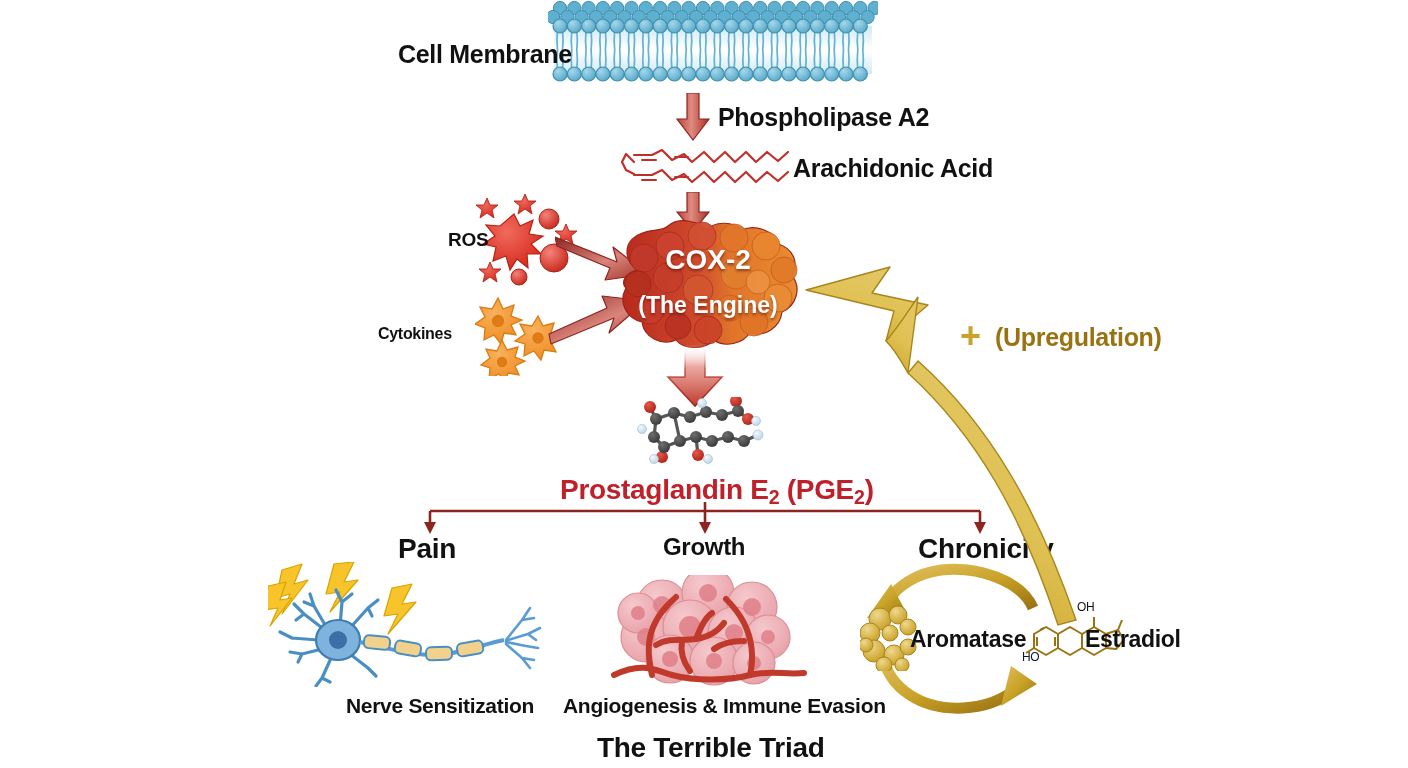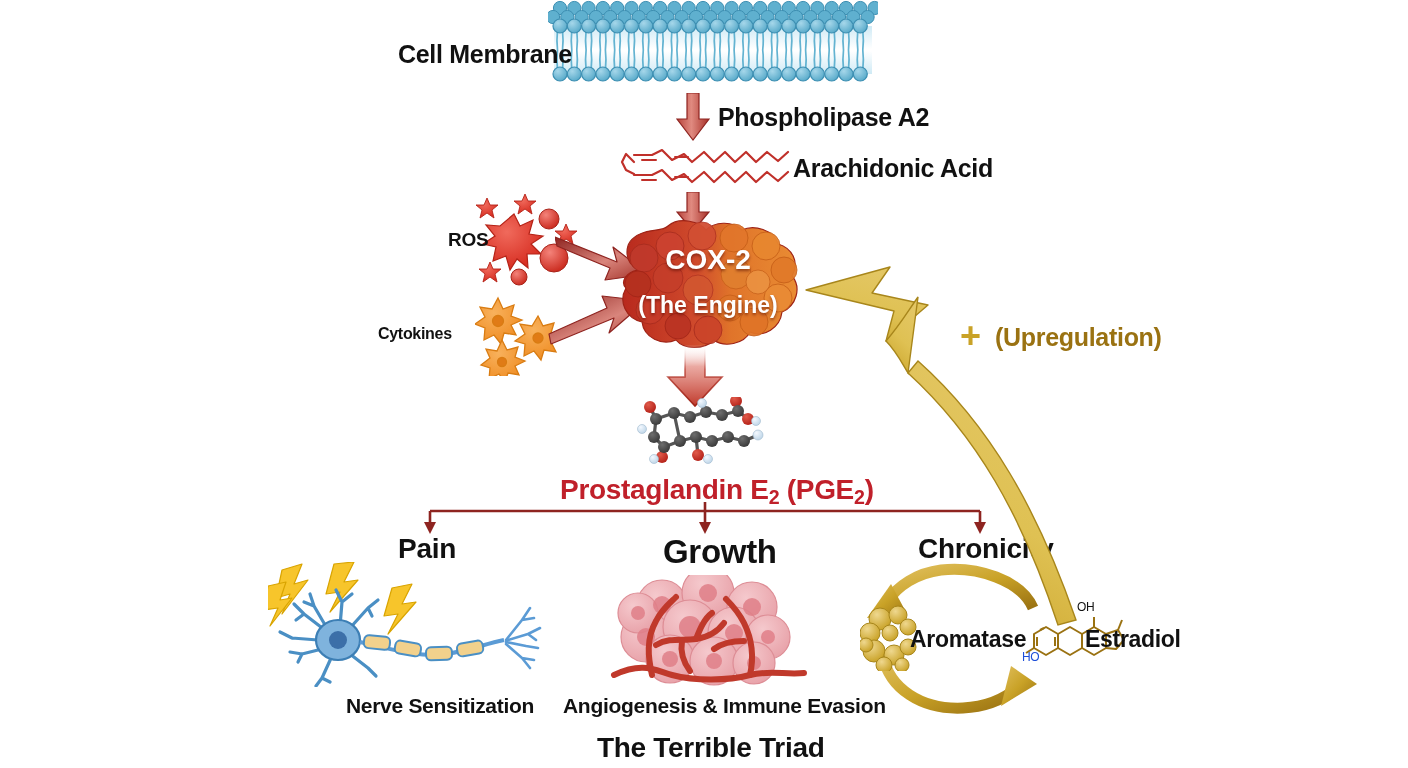--- a/index.html
+++ b/index.html
@@ -17,29 +17,29 @@
   }
   .lbl-cellmem{left:398px;top:40px;font-size:25px;}
   .lbl-pla2{left:718px;top:103px;font-size:25px;}
   .lbl-aa{left:793px;top:154px;font-size:25px;}
   .lbl-ros{left:448px;top:229px;font-size:19px;}
   .lbl-cyto{left:378px;top:325px;font-size:16px;}
   .lbl-upreg{left:995px;top:323px;font-size:25px;color:#9a7212;}
   .plus-sign{left:960px;top:318px;font-size:36px;color:#c9a227;font-weight:bold;line-height:1;}
   .lbl-pge2{left:560px;top:474px;font-size:28px;color:#c0202a;}
   .lbl-pain{left:398px;top:533px;font-size:28px;}
-  .lbl-growth{left:663px;top:533px;font-size:33px;}
+  .lbl-growth{left:663px;top:533px;font-size:24px;}
   .lbl-chron{left:918px;top:533px;font-size:28px;}
   .lbl-nerve{left:346px;top:694px;font-size:21px;}
   .lbl-angio{left:563px;top:694px;font-size:21px;}
   .lbl-aromatase{left:910px;top:626px;font-size:23px;}
   .lbl-estradiol{left:1085px;top:626px;font-size:23px;}
   .lbl-triad{left:597px;top:732px;font-size:28px;}
   .lbl-oh{left:1077px;top:600px;font-size:12px;color:#111;font-weight:normal;}
-  .lbl-ho{left:1022px;top:650px;font-size:12px;color:#1d4ed8;font-weight:normal;}
+  .lbl-ho{left:1022px;top:650px;font-size:12px;color:#0f172a;font-weight:normal;}
   sub{font-size:0.70em;vertical-align:baseline;position:relative;top:0.28em;}
   svg{display:block;}
 </style>
 </head>
 <body>
 
 <div id="stage">
 
   <svg class="abs" style="left:548px;top:0px;" width="330" height="98">
     <defs>

